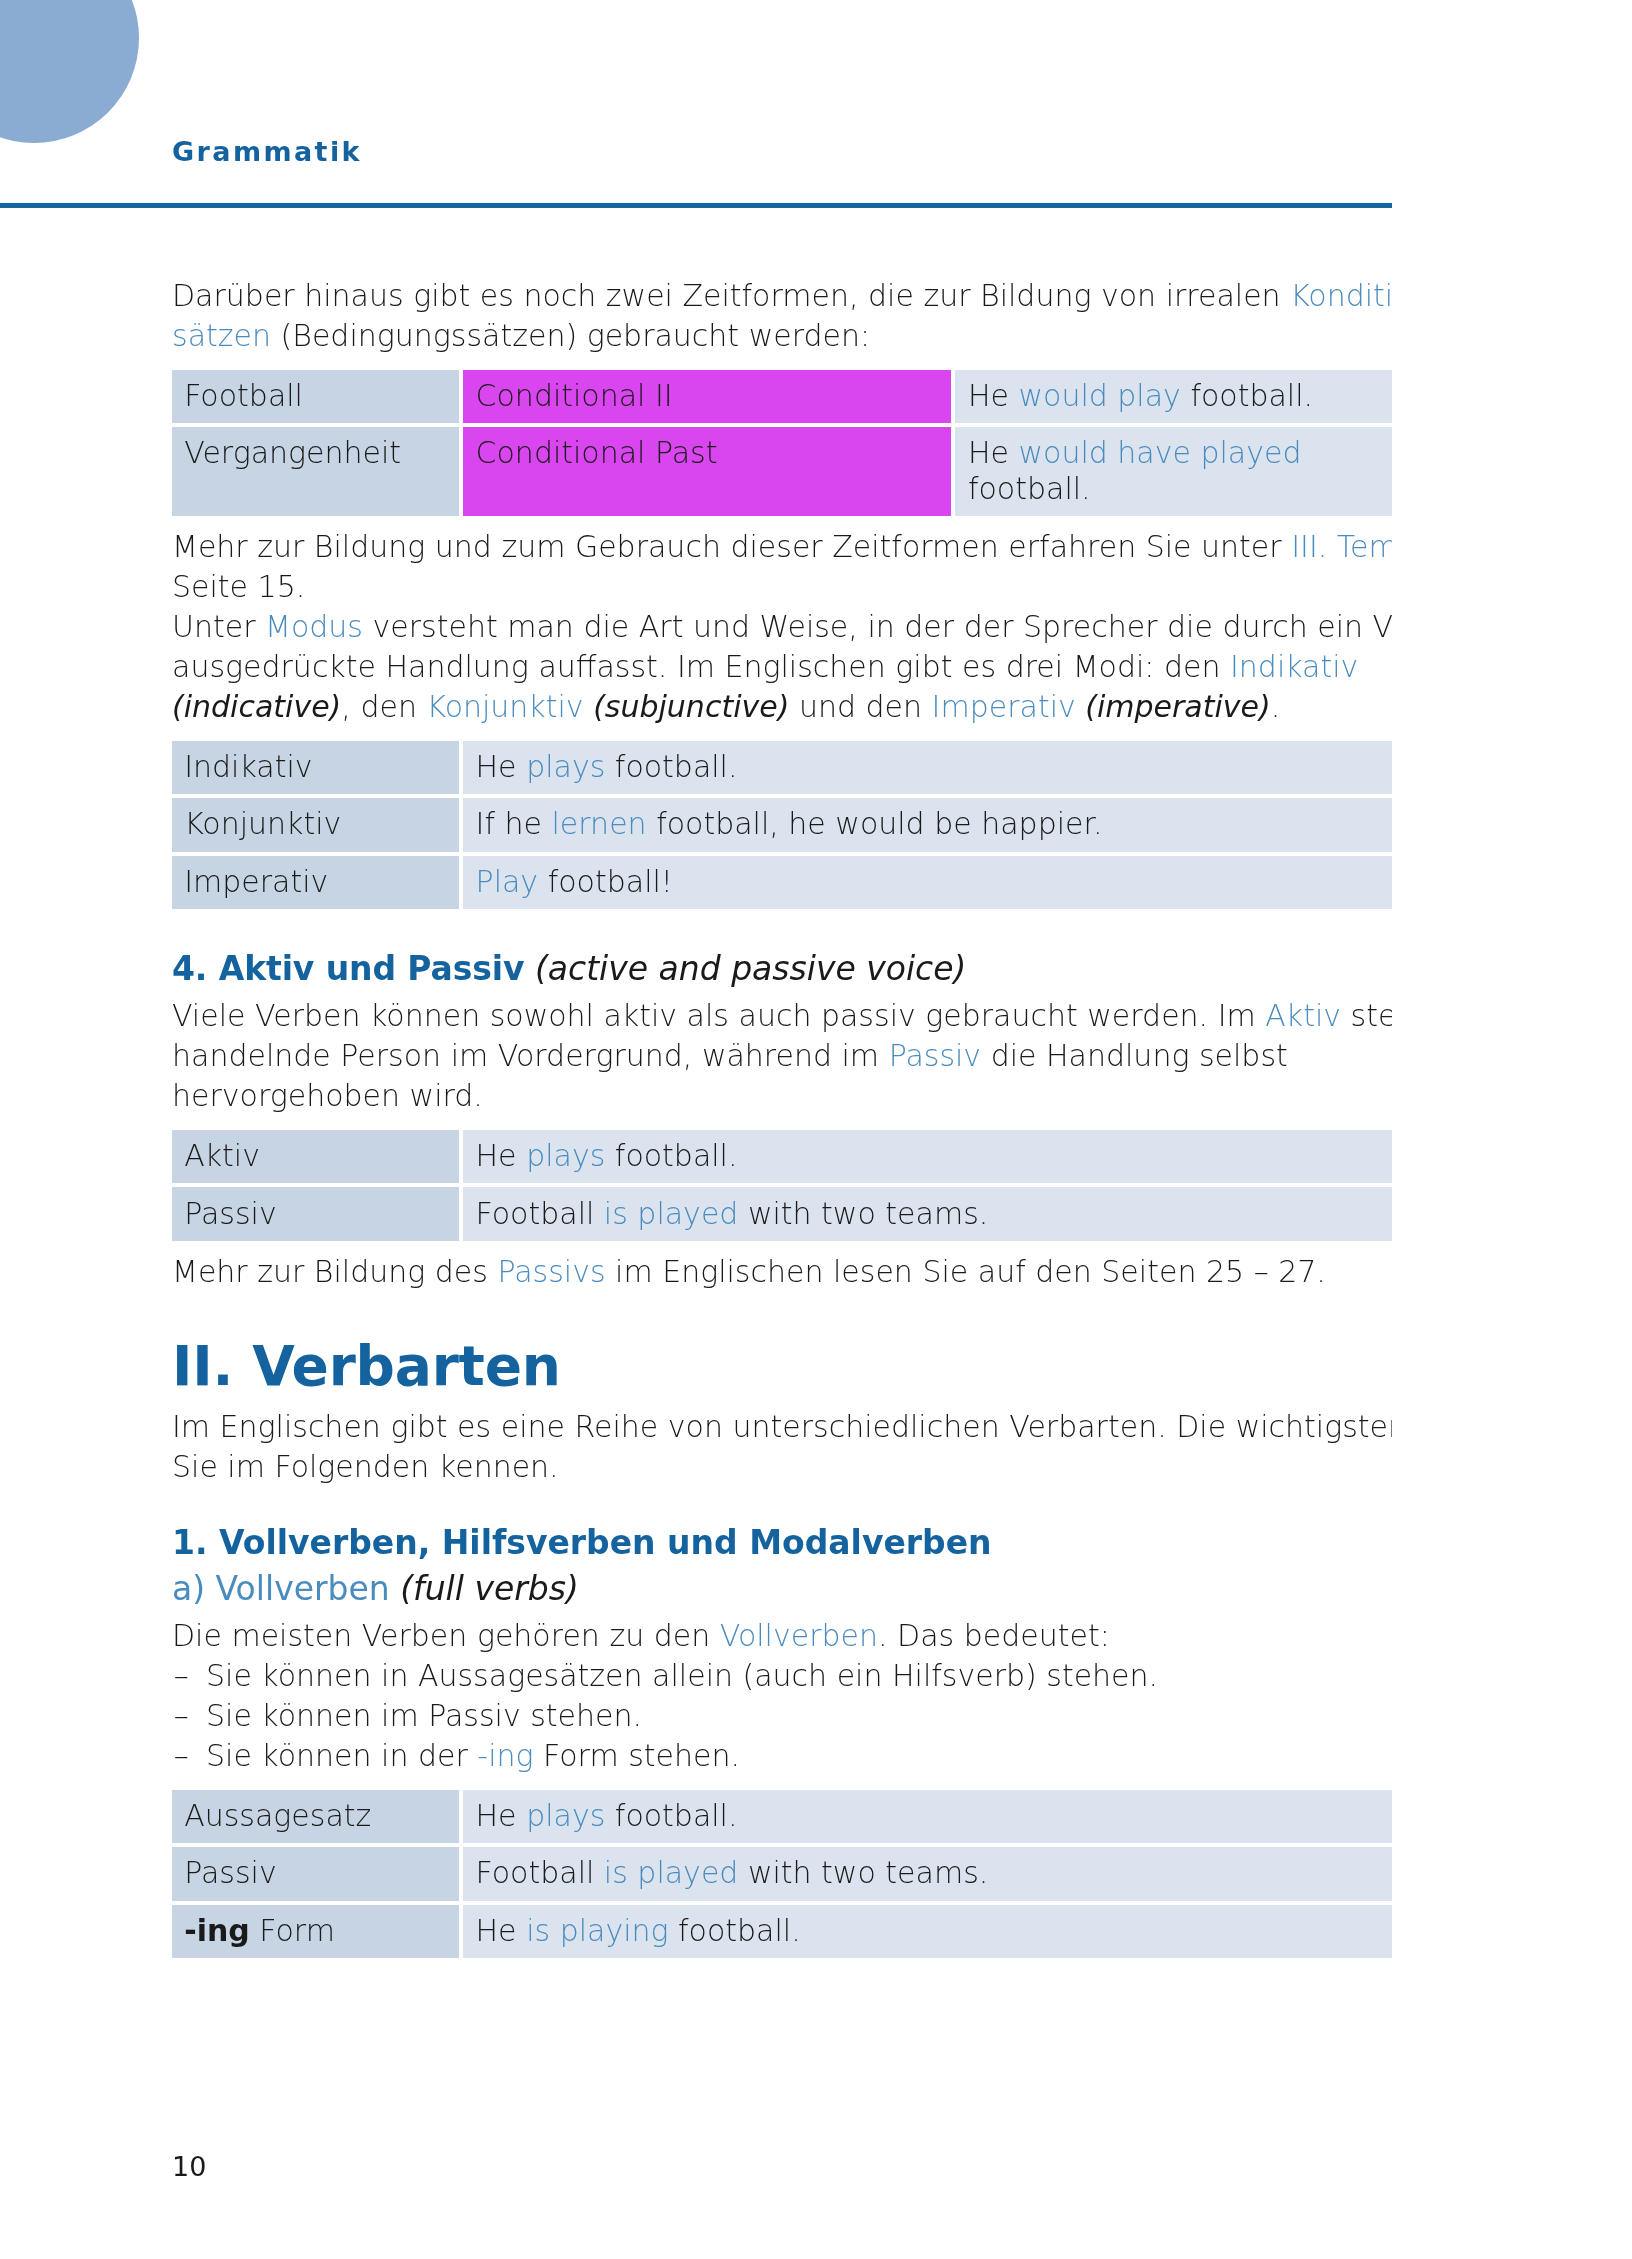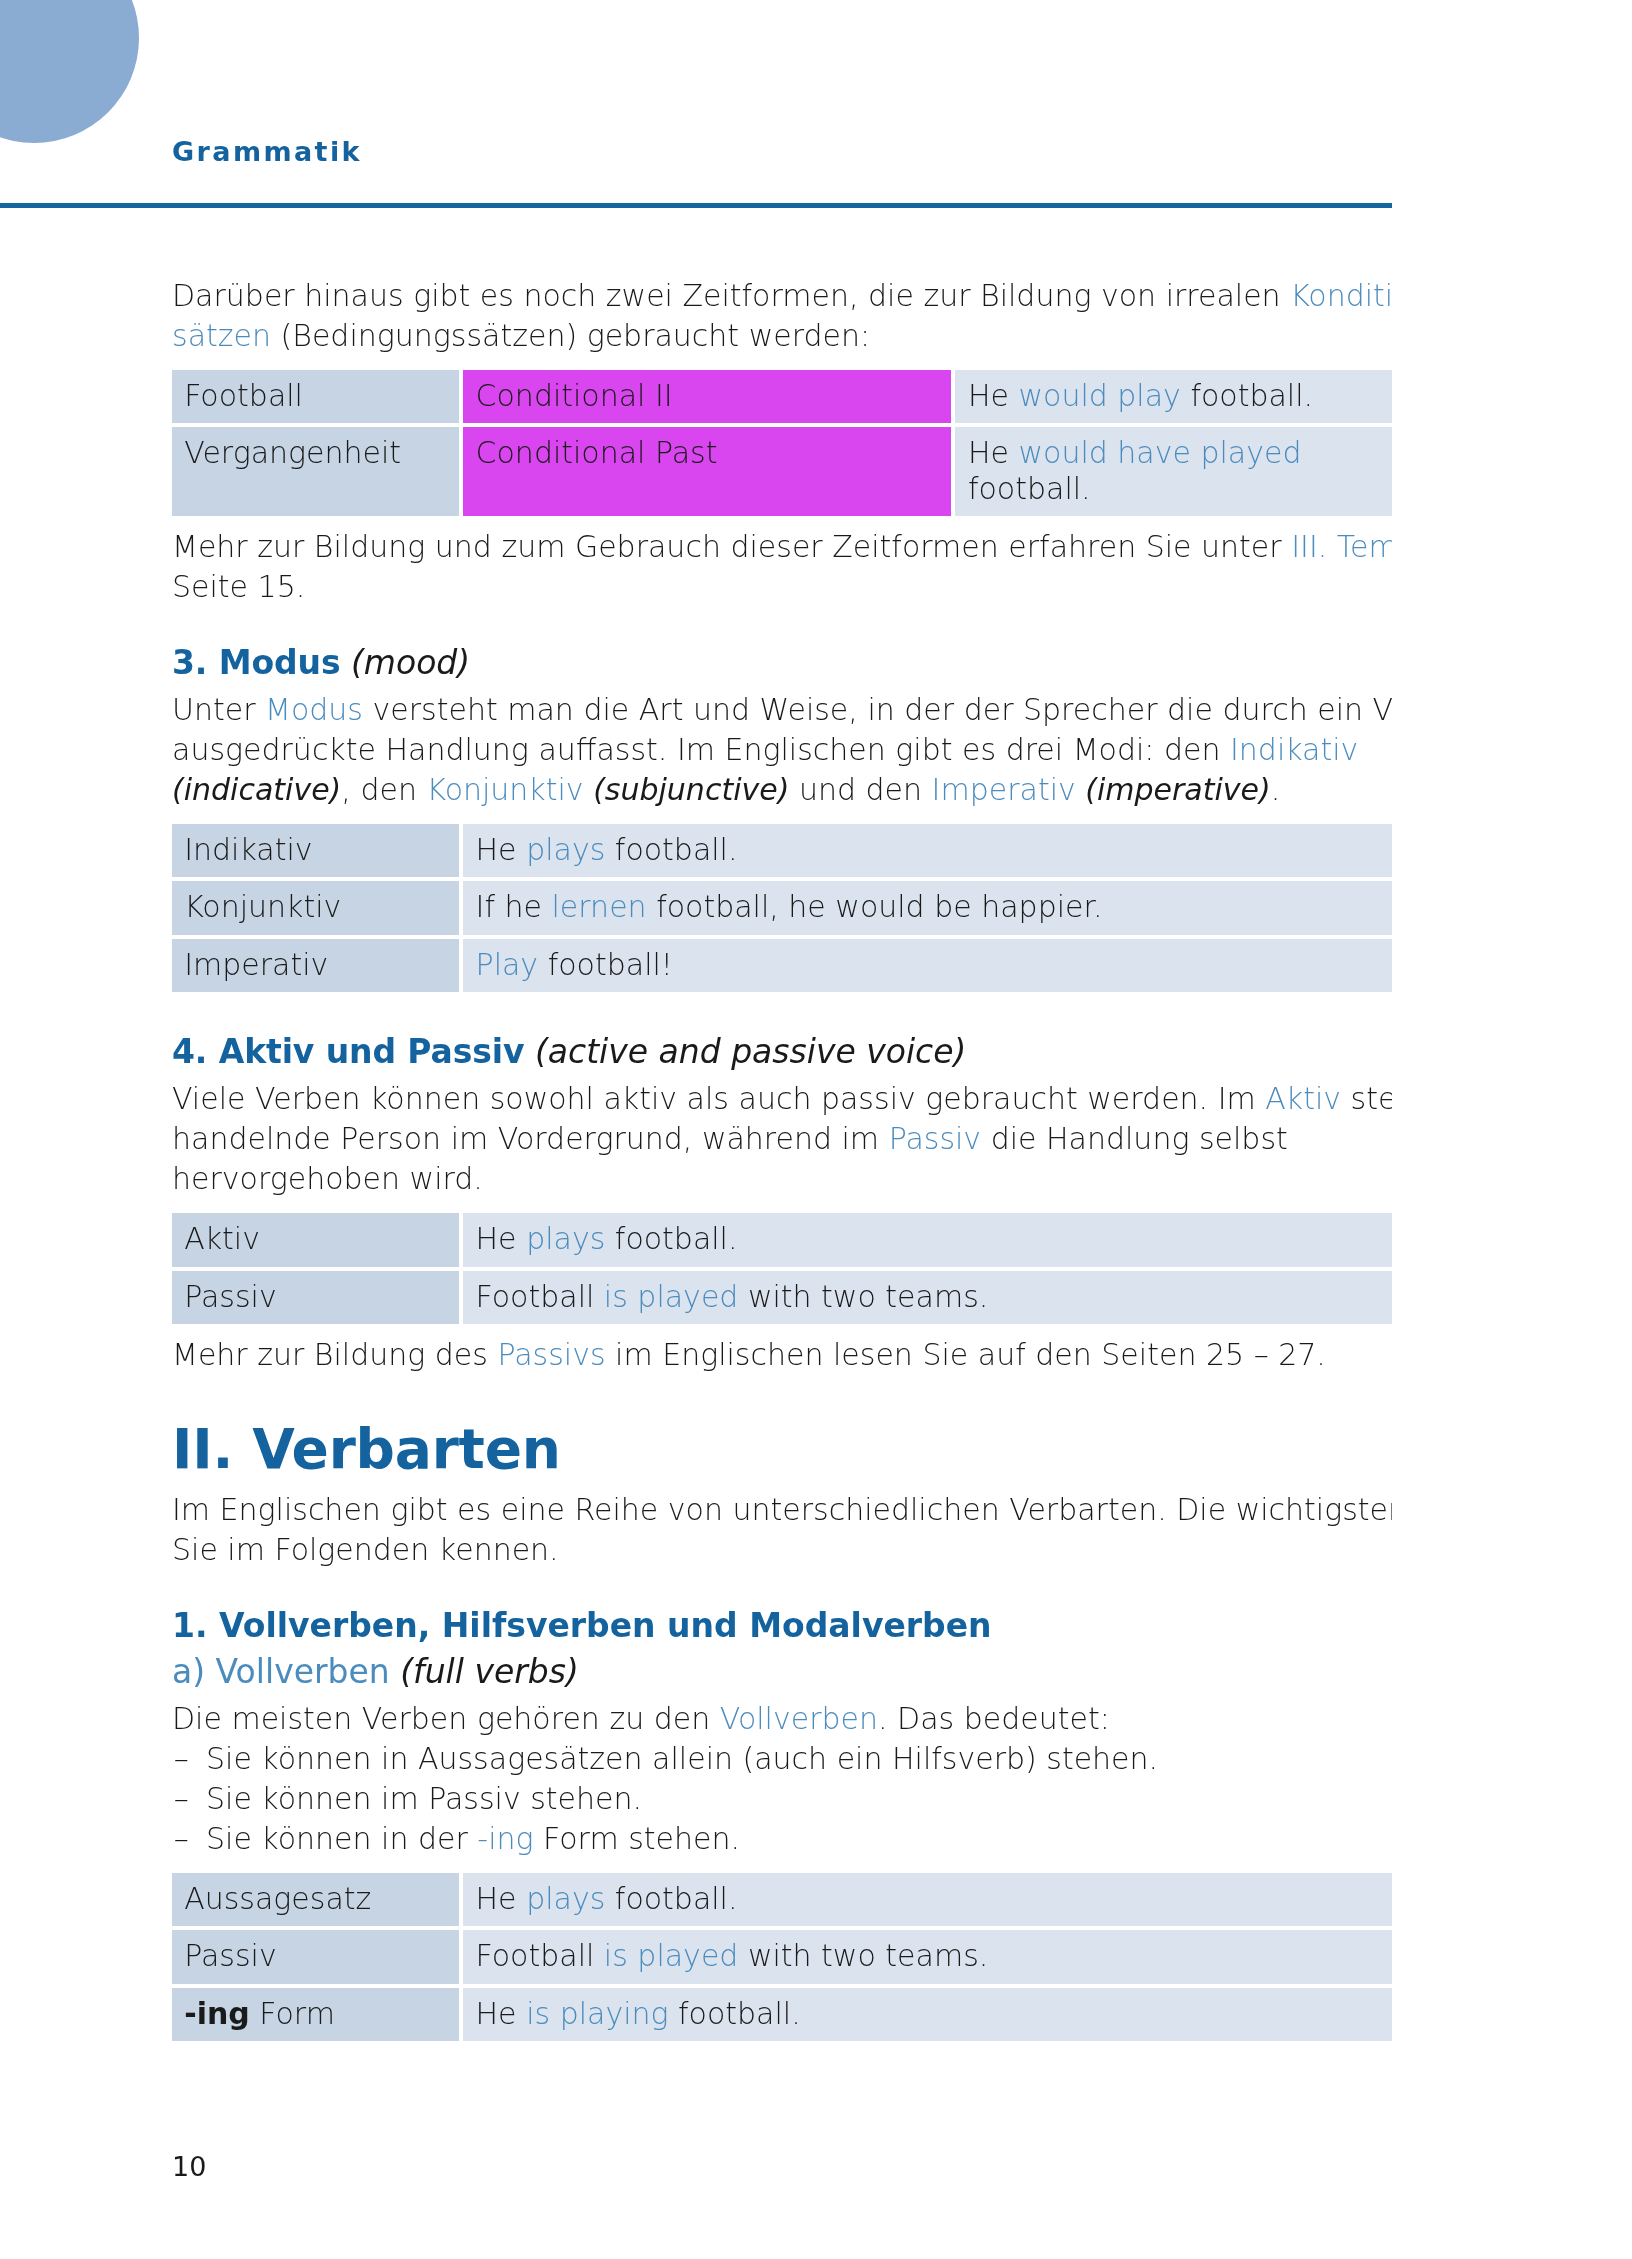--- a/index.html
+++ b/index.html
@@ -206,21 +206,20 @@
         <tr>
           <td class="c-label">Vergangenheit</td>
           <td class="c-mid">Conditional Past</td>
           <td class="c-body"><span>He </span><span class="hl">would have played</span><span> football.</span></td>
         </tr>
       </tbody>
     </table>
 
     <p class="body-text"><span>Mehr zur Bildung und zum Gebrauch dieser Zeitformen erfahren Sie unter </span><span class="hl">III. Tempus</span><span> ab Seite 15.</span></p>
 
-    <h3 class="sec-heading"><span>3. Modus</span><span class="en"> (mood)</span></h3>
 
     <p class="body-text sp-after-para"><span>Unter </span><span class="hl">Modus</span><span> versteht man die Art und Weise, in der der Sprecher die durch ein Verb ausgedrückte Handlung auffasst. Im Englischen gibt es drei Modi: den </span><span class="hl">Indikativ</span><span class="ital"> (indicative)</span><span>, den </span><span class="hl">Konjunktiv</span><span class="ital"> (subjunctive)</span><span> und den </span><span class="hl">Imperativ</span><span class="ital"> (imperative)</span><span>.</span></p>
 
     <table class="gtable two-col">
       <tbody>
         <tr>
           <td class="c-label">Indikativ</td>
           <td class="c-body"><span>He </span><span class="hl">plays</span><span> football.</span></td>
         </tr>
         <tr>

